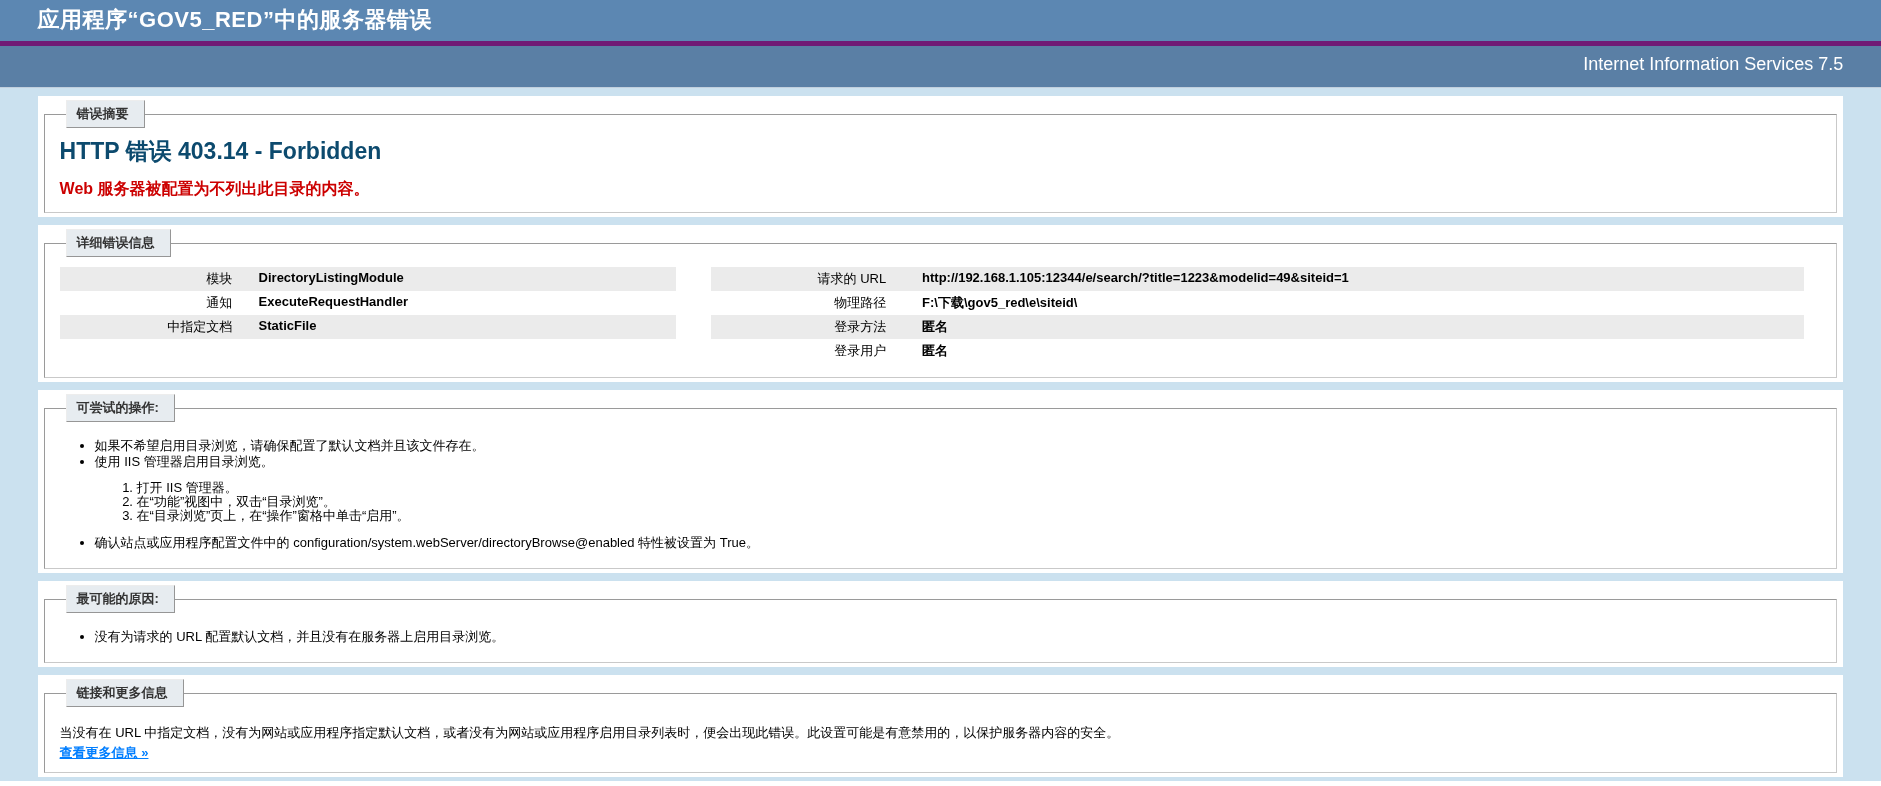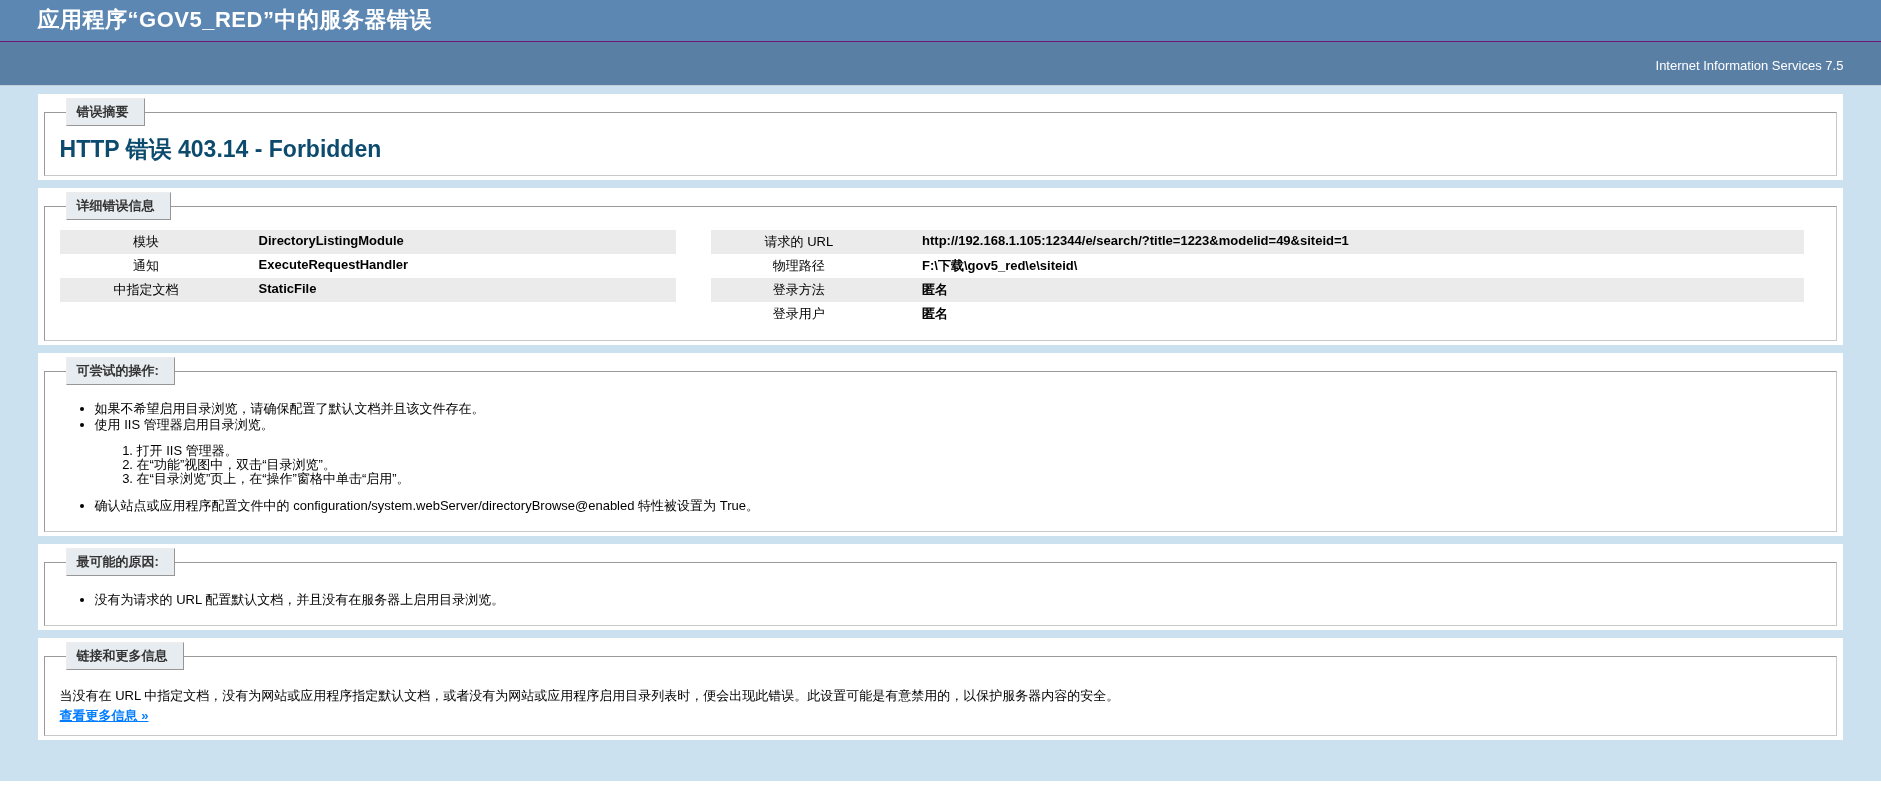--- a/index.html
+++ b/index.html
@@ -22,26 +22,26 @@
   #header h1 {
     margin: 0;
     font-size: 22px;
     font-weight: bold;
     color: #FFF;
     letter-spacing: 0.5px;
   }
   #server-version {
     width: 100%;
     background: #5A7FA5;
-    border-top: 1px solid #701a75;
+    border-top: 5px solid #701a75;
     border-bottom: 1px solid #C1CFDD;
     color: #FFF;
     text-align: right;
-    padding: 16px 2% 12px 2%;
-    font-size: 13px;
+    padding: 8px 2% 12px 2%;
+    font-size: 18px;
     font-weight: normal;
   }
   
   .container {
     width: 96%;
     margin: 8px 0 0 2%;
     background: #FFF;
     padding: 4px;
     position: relative;
   }
@@ -82,21 +82,21 @@
   .clear { clear: both; }
   table { margin: 4px 0; width: 100%; border: none; border-collapse: collapse; }
   td, th {
     vertical-align: top;
     padding: 3px 0;
     text-align: left;
     font-weight: normal;
     border: none;
     font-size: 13px;
   }
-  th { width: 30%; text-align: center; padding-right: 2%; white-space: nowrap; }
+  th { width: 30%; text-align: right; padding-right: 2%; white-space: nowrap; }
   #details-right th { width: 18%; }
   td.value { font-weight: bold; padding-left: 14px; word-break: break-all; }
   tr.alt td, tr.alt th { background-color: #EBEBEB; }
   
   ul { margin: 10px 0 8px 5px; padding-left: 30px; }
   ul li { line-height: 15px; margin: 0 0 1px 0; }
   ol { margin: 12px 0 12px 0; padding-left: 42px; }
   ol li { line-height: 14px; margin: 0; }
   p { margin: 12px 0 4px 0; line-height: 15px; }
   a.more-link {
@@ -122,20 +122,21 @@
 <div id="server-version">
   <span>Internet Information Services 7.5</span>
 </div>
 
 <div id="content">
 
   <div class="container">
     <fieldset>
       <legend>错误摘要</legend>
       <h2>HTTP 错误 403.14 - Forbidden</h2>
+      <h3>Web 服务器被配置为不列出此目录的内容。</h3>
     </fieldset>
   </div>
 
   <div class="container">
     <fieldset>
       <legend>详细错误信息</legend>
       <div id="details-left">
         <table>
           <tbody>
               <tr class="alt">

